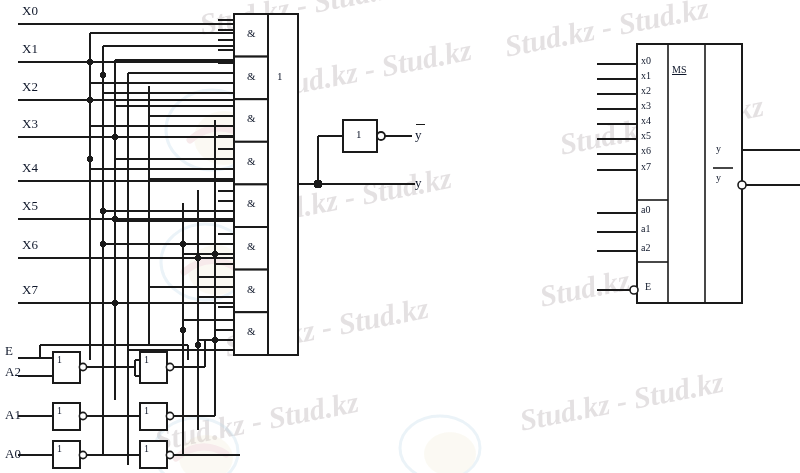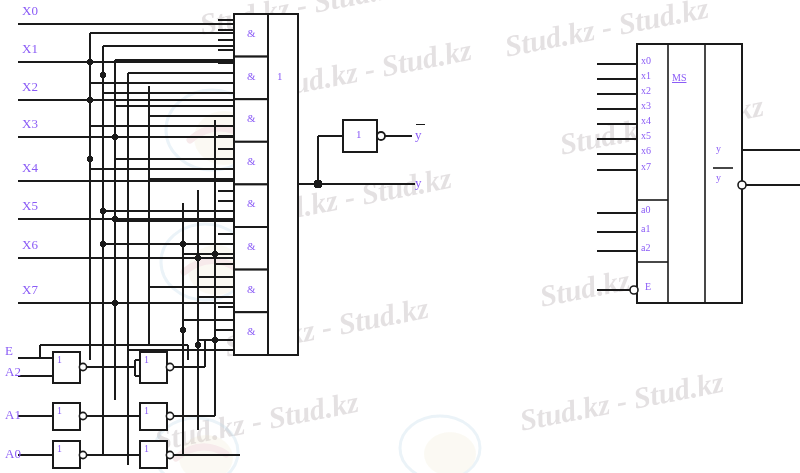--- a/index.html
+++ b/index.html
@@ -5,21 +5,21 @@
   html,body{margin:0;padding:0;background:#ffffff;}
   body{width:800px;height:473px;position:relative;overflow:hidden;
        font-family:"Liberation Sans", sans-serif;color:#111;}
   #stage{position:absolute;left:0;top:0;width:800px;height:473px;}
   svg.layer{position:absolute;left:0;top:0;width:800px;height:473px;}
   .wm{position:absolute;color:#cfc9cc;opacity:.55;
       font-family:"Liberation Serif", serif;font-weight:bold;
       font-style:italic;white-space:nowrap;pointer-events:none;
       transform-origin:left center;}
   .lbl{position:absolute;font-family:"Liberation Serif", serif;
-       font-size:13px;color:#8b5cf6;white-space:nowrap;}
+       font-size:13px;color:#0f172a;white-space:nowrap;}
   .lbl.small{font-size:10px;}
   .lbl.gate{font-size:11px;}
   .bar{position:absolute;background:#1a1a1a;height:1.3px;}
 </style>
 </head>
 <body>
 
 <div id="stage">
 
   <div id="wm-layer">
@@ -283,21 +283,21 @@
       <div class="lbl gate" style="left: 356px; top: 128px;">1</div>
       <div class="lbl small" style="left: 57px; top: 354px;">1</div>
       <div class="lbl small" style="left: 144px; top: 354px;">1</div>
       <div class="lbl small" style="left: 57px; top: 405px;">1</div>
       <div class="lbl small" style="left: 144px; top: 405px;">1</div>
       <div class="lbl small" style="left: 57px; top: 443px;">1</div>
       <div class="lbl small" style="left: 144px; top: 443px;">1</div>
       <div class="lbl" style="left: 415px; top: 175px;">y</div>
       <div class="lbl" style="left: 415px; top: 127px;">y</div>
       <div class="bar" style="left: 416px; top: 124px; width: 9px;"></div>
-      <div class="lbl small" style="left: 672px; top: 72px; text-decoration: underline;">MS</div>
+      <div class="lbl small" style="left: 672px; top: 64px; text-decoration: underline;">MS</div>
       <div class="lbl small" style="left: 641px; top: 55px;">x0</div>
       <div class="lbl small" style="left: 641px; top: 70px;">x1</div>
       <div class="lbl small" style="left: 641px; top: 85px;">x2</div>
       <div class="lbl small" style="left: 641px; top: 100px;">x3</div>
       <div class="lbl small" style="left: 641px; top: 115px;">x4</div>
       <div class="lbl small" style="left: 641px; top: 130px;">x5</div>
       <div class="lbl small" style="left: 641px; top: 145px;">x6</div>
       <div class="lbl small" style="left: 641px; top: 161px;">x7</div>
       <div class="lbl small" style="left: 641px; top: 204px;">a0</div>
       <div class="lbl small" style="left: 641px; top: 223px;">a1</div>

